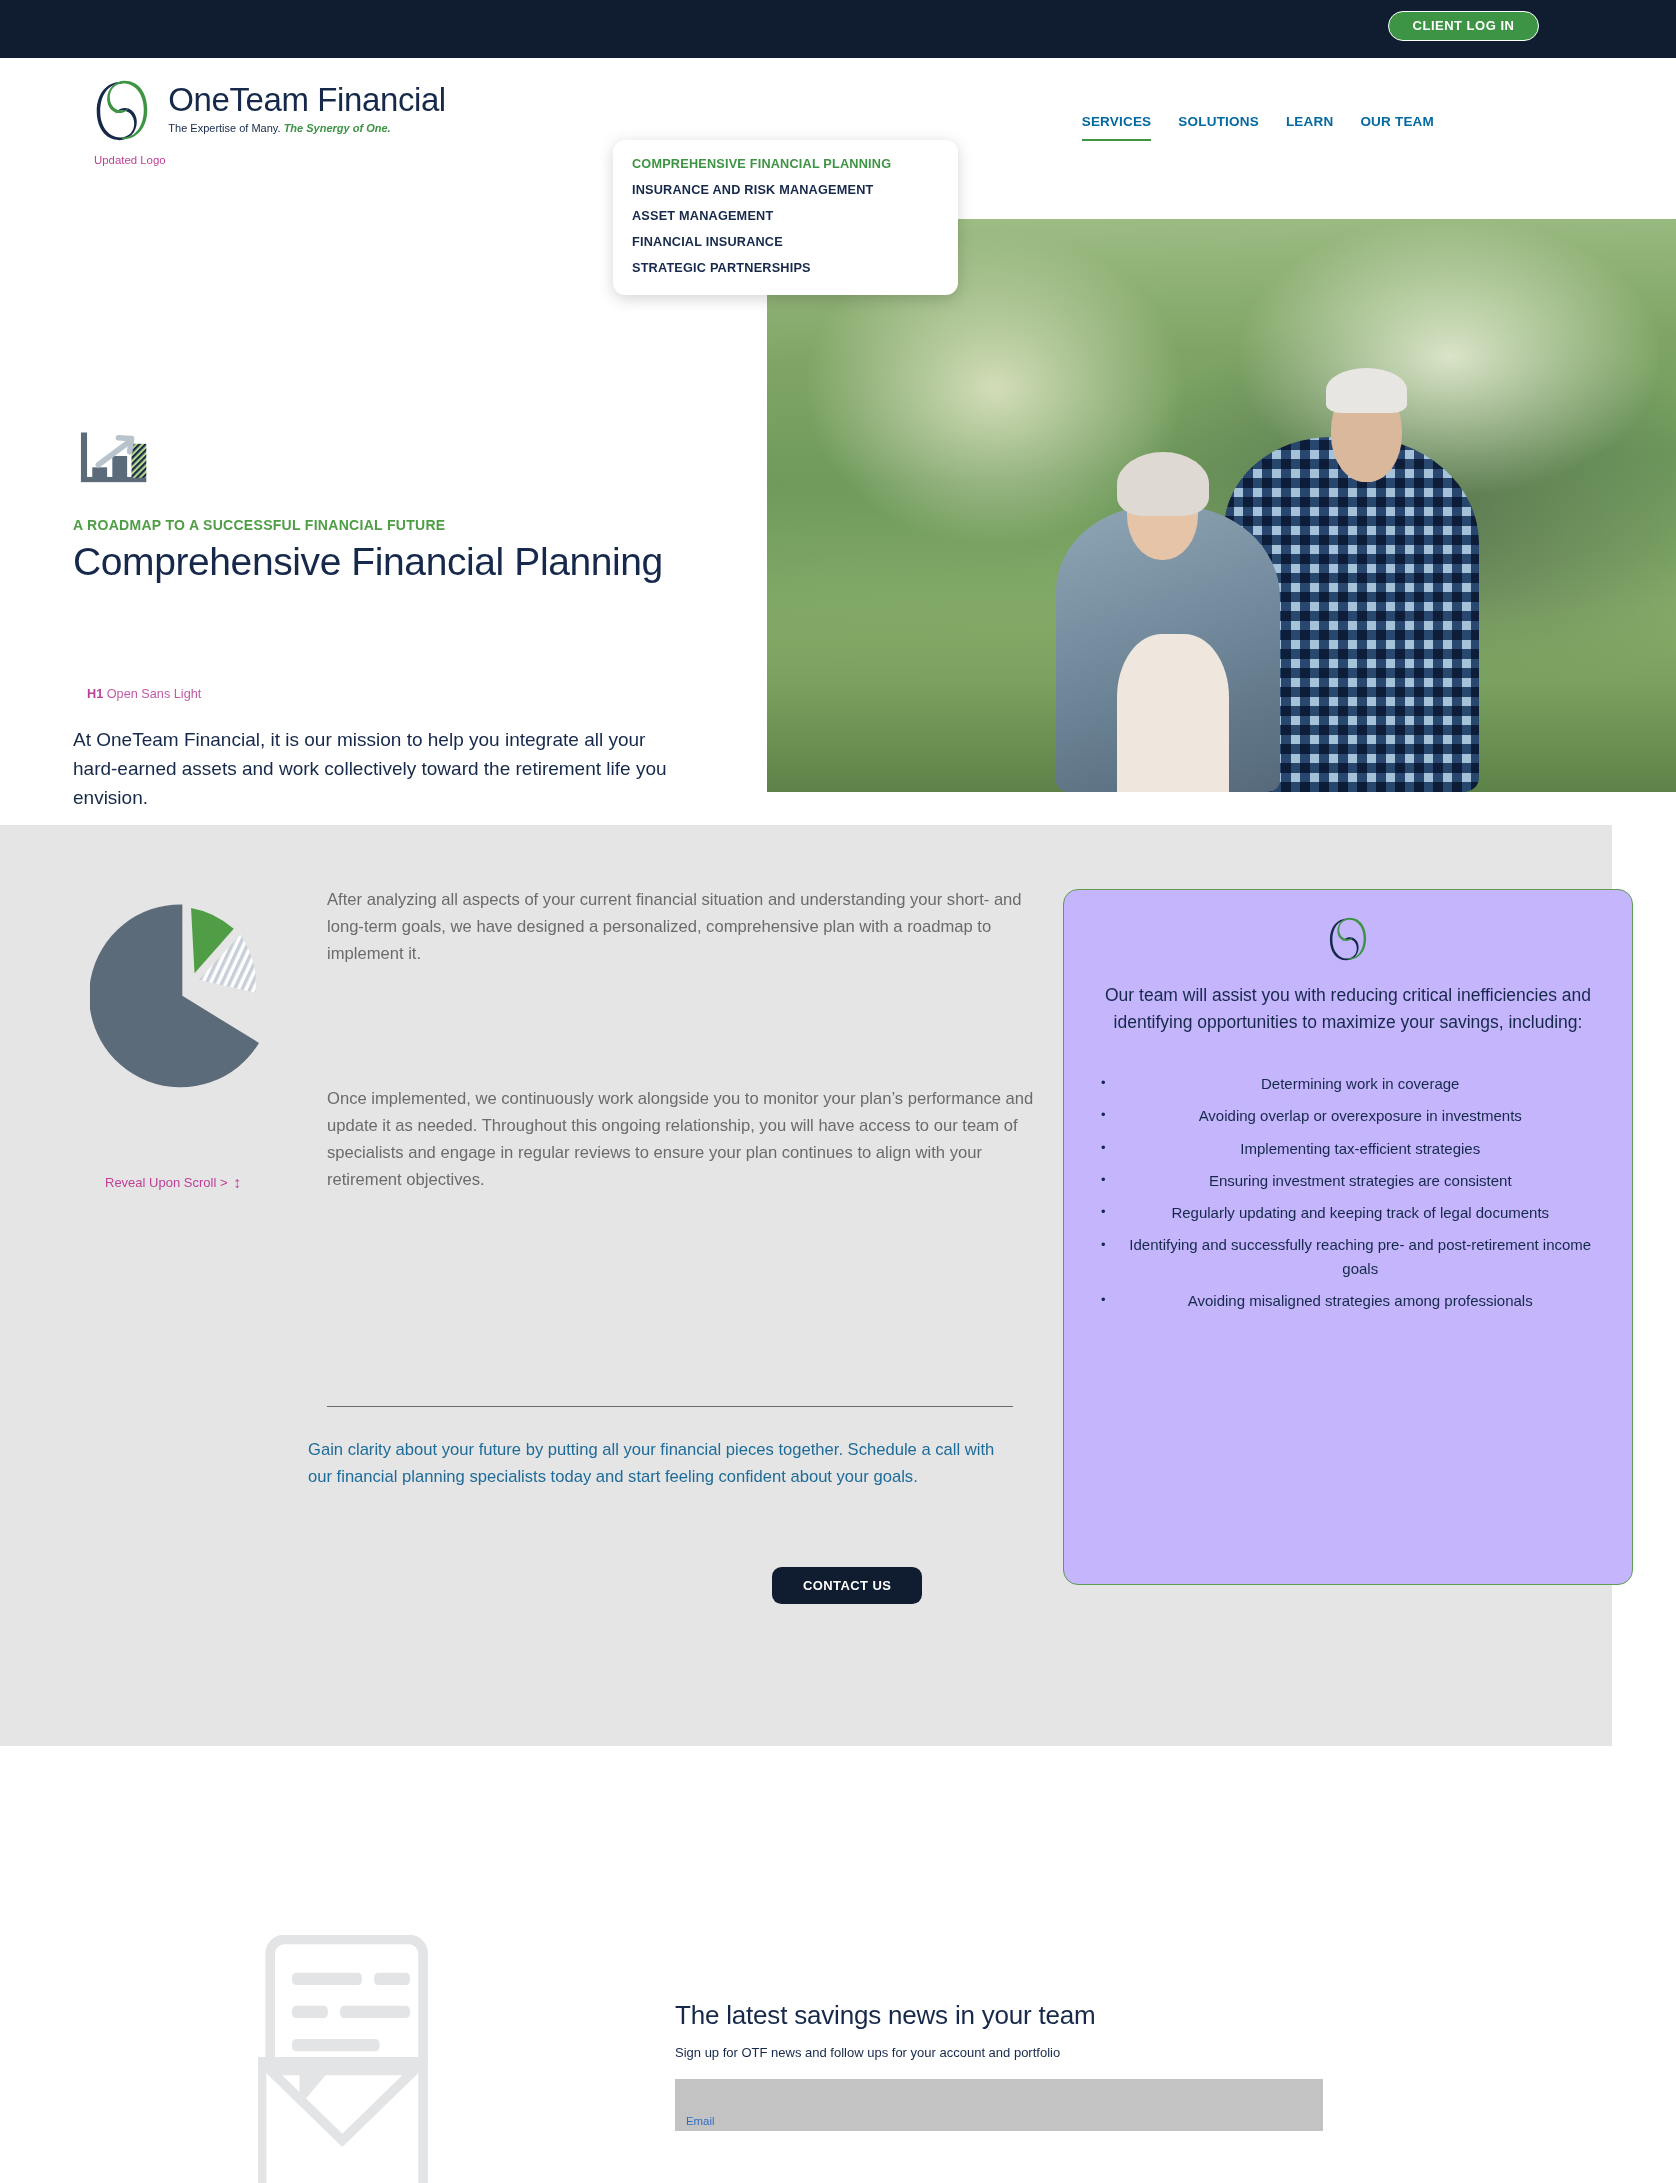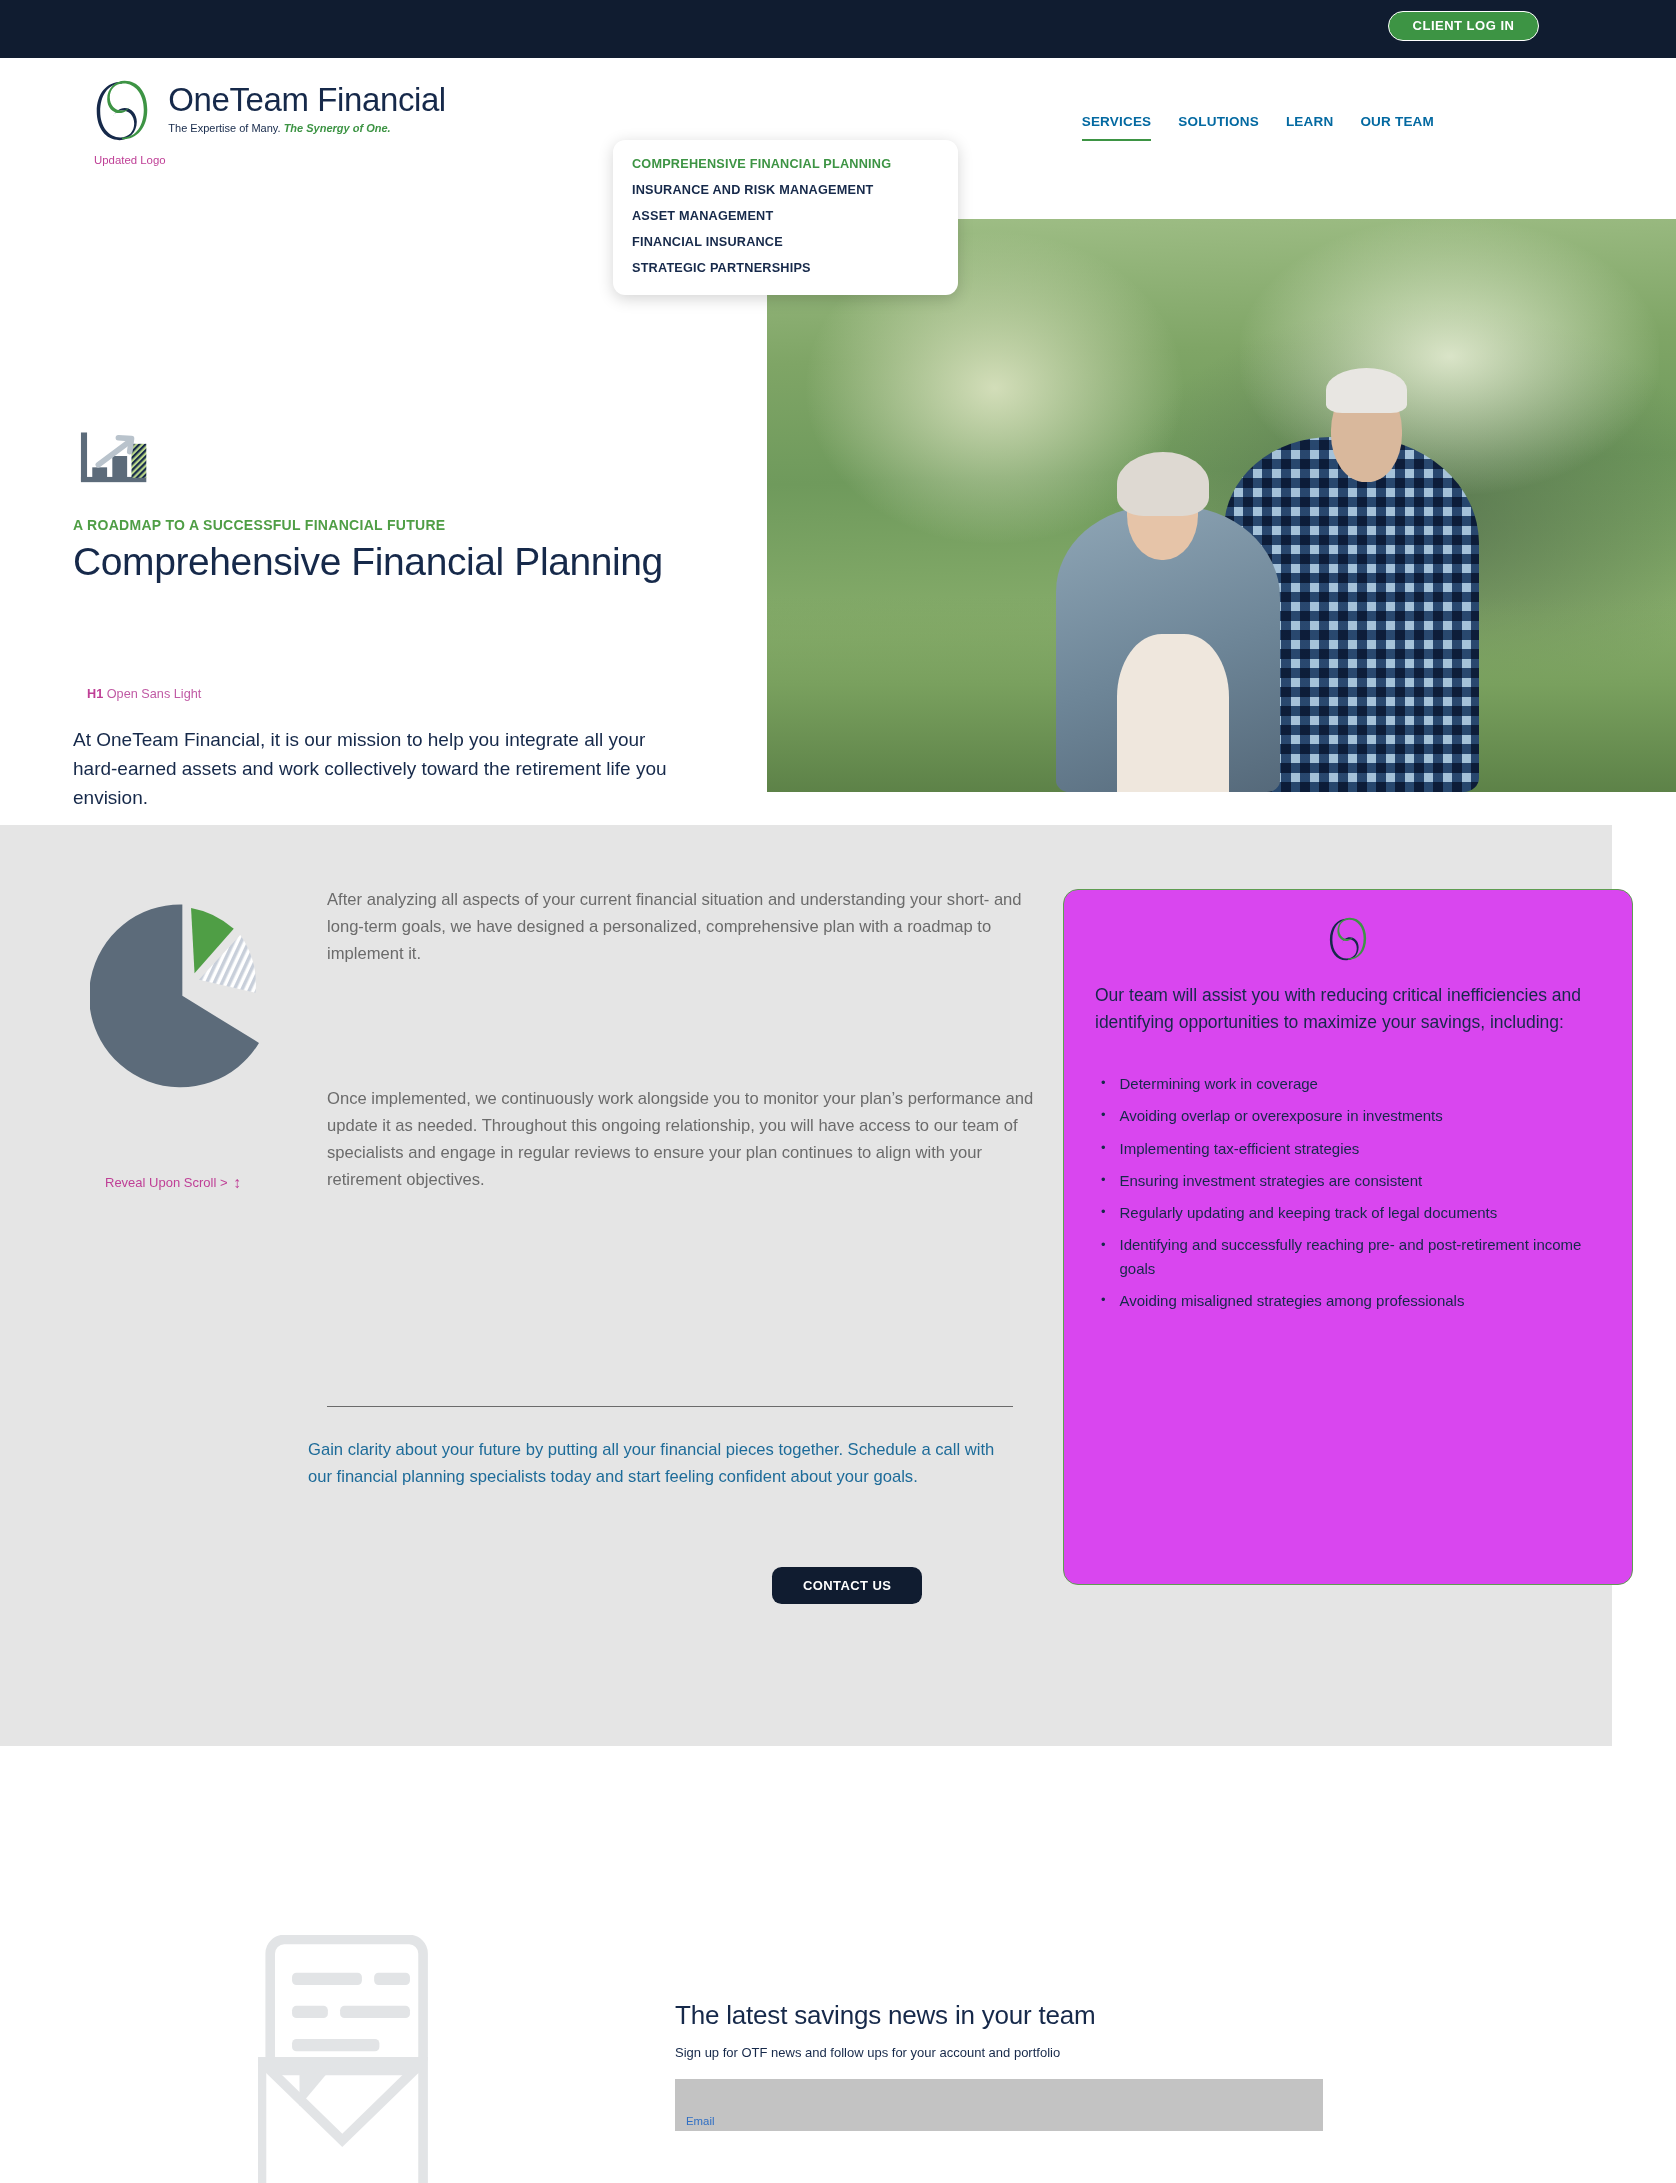--- a/index.html
+++ b/index.html
@@ -179,22 +179,22 @@
   .contact-mid{
     position:absolute; left:772px; top:742px;
     background:#101c30; color:#fff; border-radius:9.6px;
     font-size:13px; font-weight:bold; letter-spacing:0.4px;
     padding:11px 31px; cursor:pointer; white-space:nowrap;
   }
 
   
   .card{
     position:absolute; left:1063px; top:889px; width:570px; height:696px;
-    background:#d946ef; border:1.3px solid #5f9d52; border-radius:15px;
-    padding:27px 31px 0 31px; z-index:5;
+    background:#c4b5fd; border:1.3px solid #5f9d52; border-radius:15px;
+    padding:27px 31px 0 31px; z-index:5;text-align:center;
   }
   .card-logo{ width:40px; height:44px; margin:0 auto 21px auto; position:relative; }
   .card-head{
     font-size:17.5px; line-height:27px; color:#16294a; font-weight:300; margin-bottom:36px;
   }
   .card-list{ list-style:none; }
   .card-list li{
     position:relative; padding-left:24.5px; margin-bottom:8.7px;
     font-size:15px; line-height:23.6px; color:#16294a; font-weight:300;
   }

